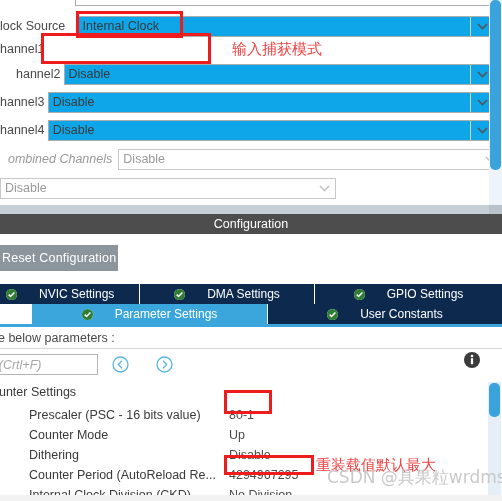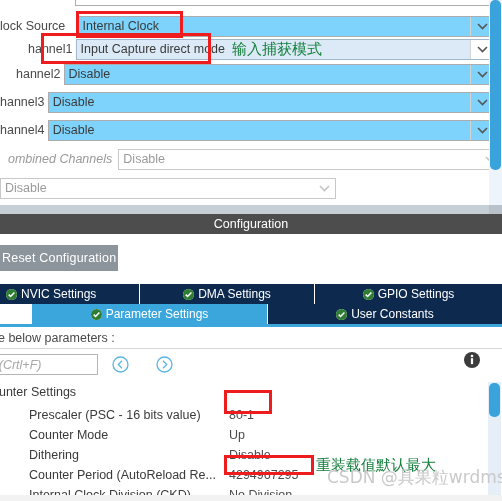--- a/index.html
+++ b/index.html
@@ -24,21 +24,21 @@
     font-size:12.5px;
     white-space:nowrap;
     padding-right:3px;
     line-height:24px;
   }
   .clabel.dim{color:#9a9a9a;font-style:italic;}
   .combo{
     position:relative;
     height:21px;
     border:1px solid #acacac;
-    background:#7dd3fc;
+    background:#0ea5e9;
     display:flex;align-items:center;
     box-sizing:border-box;
   }
   .combo.hl{background:#dceaf7;border-color:#a0b8cc;}
   .combo.dis{background:#ffffff;border-color:#c8c8c8;}
   .combo .ctext{
     padding-left:4px;
     font-size:12.5px;
     color:#3a3a3a;
     white-space:nowrap;
@@ -54,21 +54,21 @@
 
   
   .partial-combo{
     position:absolute;left:75px;top:-15px;width:419px;height:21px;
     border:1px solid #acacac;background:#fff;box-sizing:border-box;
   }
 
   
   .zh-ann{
     position:absolute;
-    color:#15803d;
+    color:#ef4444;
     font-family:Liberation Sans, sans-serif;
     font-size:15px;
     white-space:nowrap;
   }
 
   
   .redbox{position:absolute;border:3px solid #ee1c1c;box-sizing:border-box;pointer-events:none;}
 
   
   .sb-track-top{position:absolute;right:0;top:0;width:13px;height:205px;background:#eef4fb;}
@@ -101,21 +101,21 @@
   .tabrow.r2{top:304px;}
   .tab{
     position:relative;
     height:20px;
     background:#0d2a4e;
     color:#ffffff;
     display:flex;align-items:center;justify-content:center;
     font-size:12px;
     box-sizing:border-box;
     border-right:1px solid #ffffff;
-    gap:4px;
+    gap:22px;
     white-space:nowrap;
   }
   .tab:last-child{border-right:none;}
   .tab.active{background:#3aa6dc;margin-left:32px;}
   .tab .chk{
     width:11px;height:11px;border-radius:50%;
     background:#ffffff;
     display:inline-flex;align-items:center;justify-content:center;
     flex:0 0 auto;
   }
@@ -178,29 +178,21 @@
         <span class="ctext">Internal Clock</span>
         <span class="caret">
           <svg width="11" height="7" viewBox="0 0 11 7">
               <path d="M1 1 L5.5 5.5 L10 1" stroke="#555" stroke-width="1.6" fill="none"></path>
             </svg>
         </span>
       </div>
     </div>
 
     <div class="crow" style="top:37px;left:0;width:494px;">
-      <div class="clabel" style="width:45px;padding-left:28px;">hannel1</div>
-      <div class="combo hl" style="width:449px;">
-        <span class="ctext">Input Capture direct mode</span>
-        <span class="caret" style="background:#fff;">
-          <svg width="11" height="7" viewBox="0 0 11 7">
-              <path d="M1 1 L5.5 5.5 L10 1" stroke="#555" stroke-width="1.6" fill="none"></path>
-            </svg>
-        </span>
-      </div>
+      <div class="clabel" style="width:45px;">hannel1</div>
     </div>
 
     <div class="crow" style="top:62px;left:0;width:494px;">
       <div class="clabel" style="width:45px;padding-left:16px;">hannel2</div>
       <div class="combo" style="width:449px;">
         <span class="ctext">Disable</span>
         <span class="caret">
           <svg width="11" height="7" viewBox="0 0 11 7">
               <path d="M1 1 L5.5 5.5 L10 1" stroke="#555" stroke-width="1.6" fill="none"></path>
             </svg>

